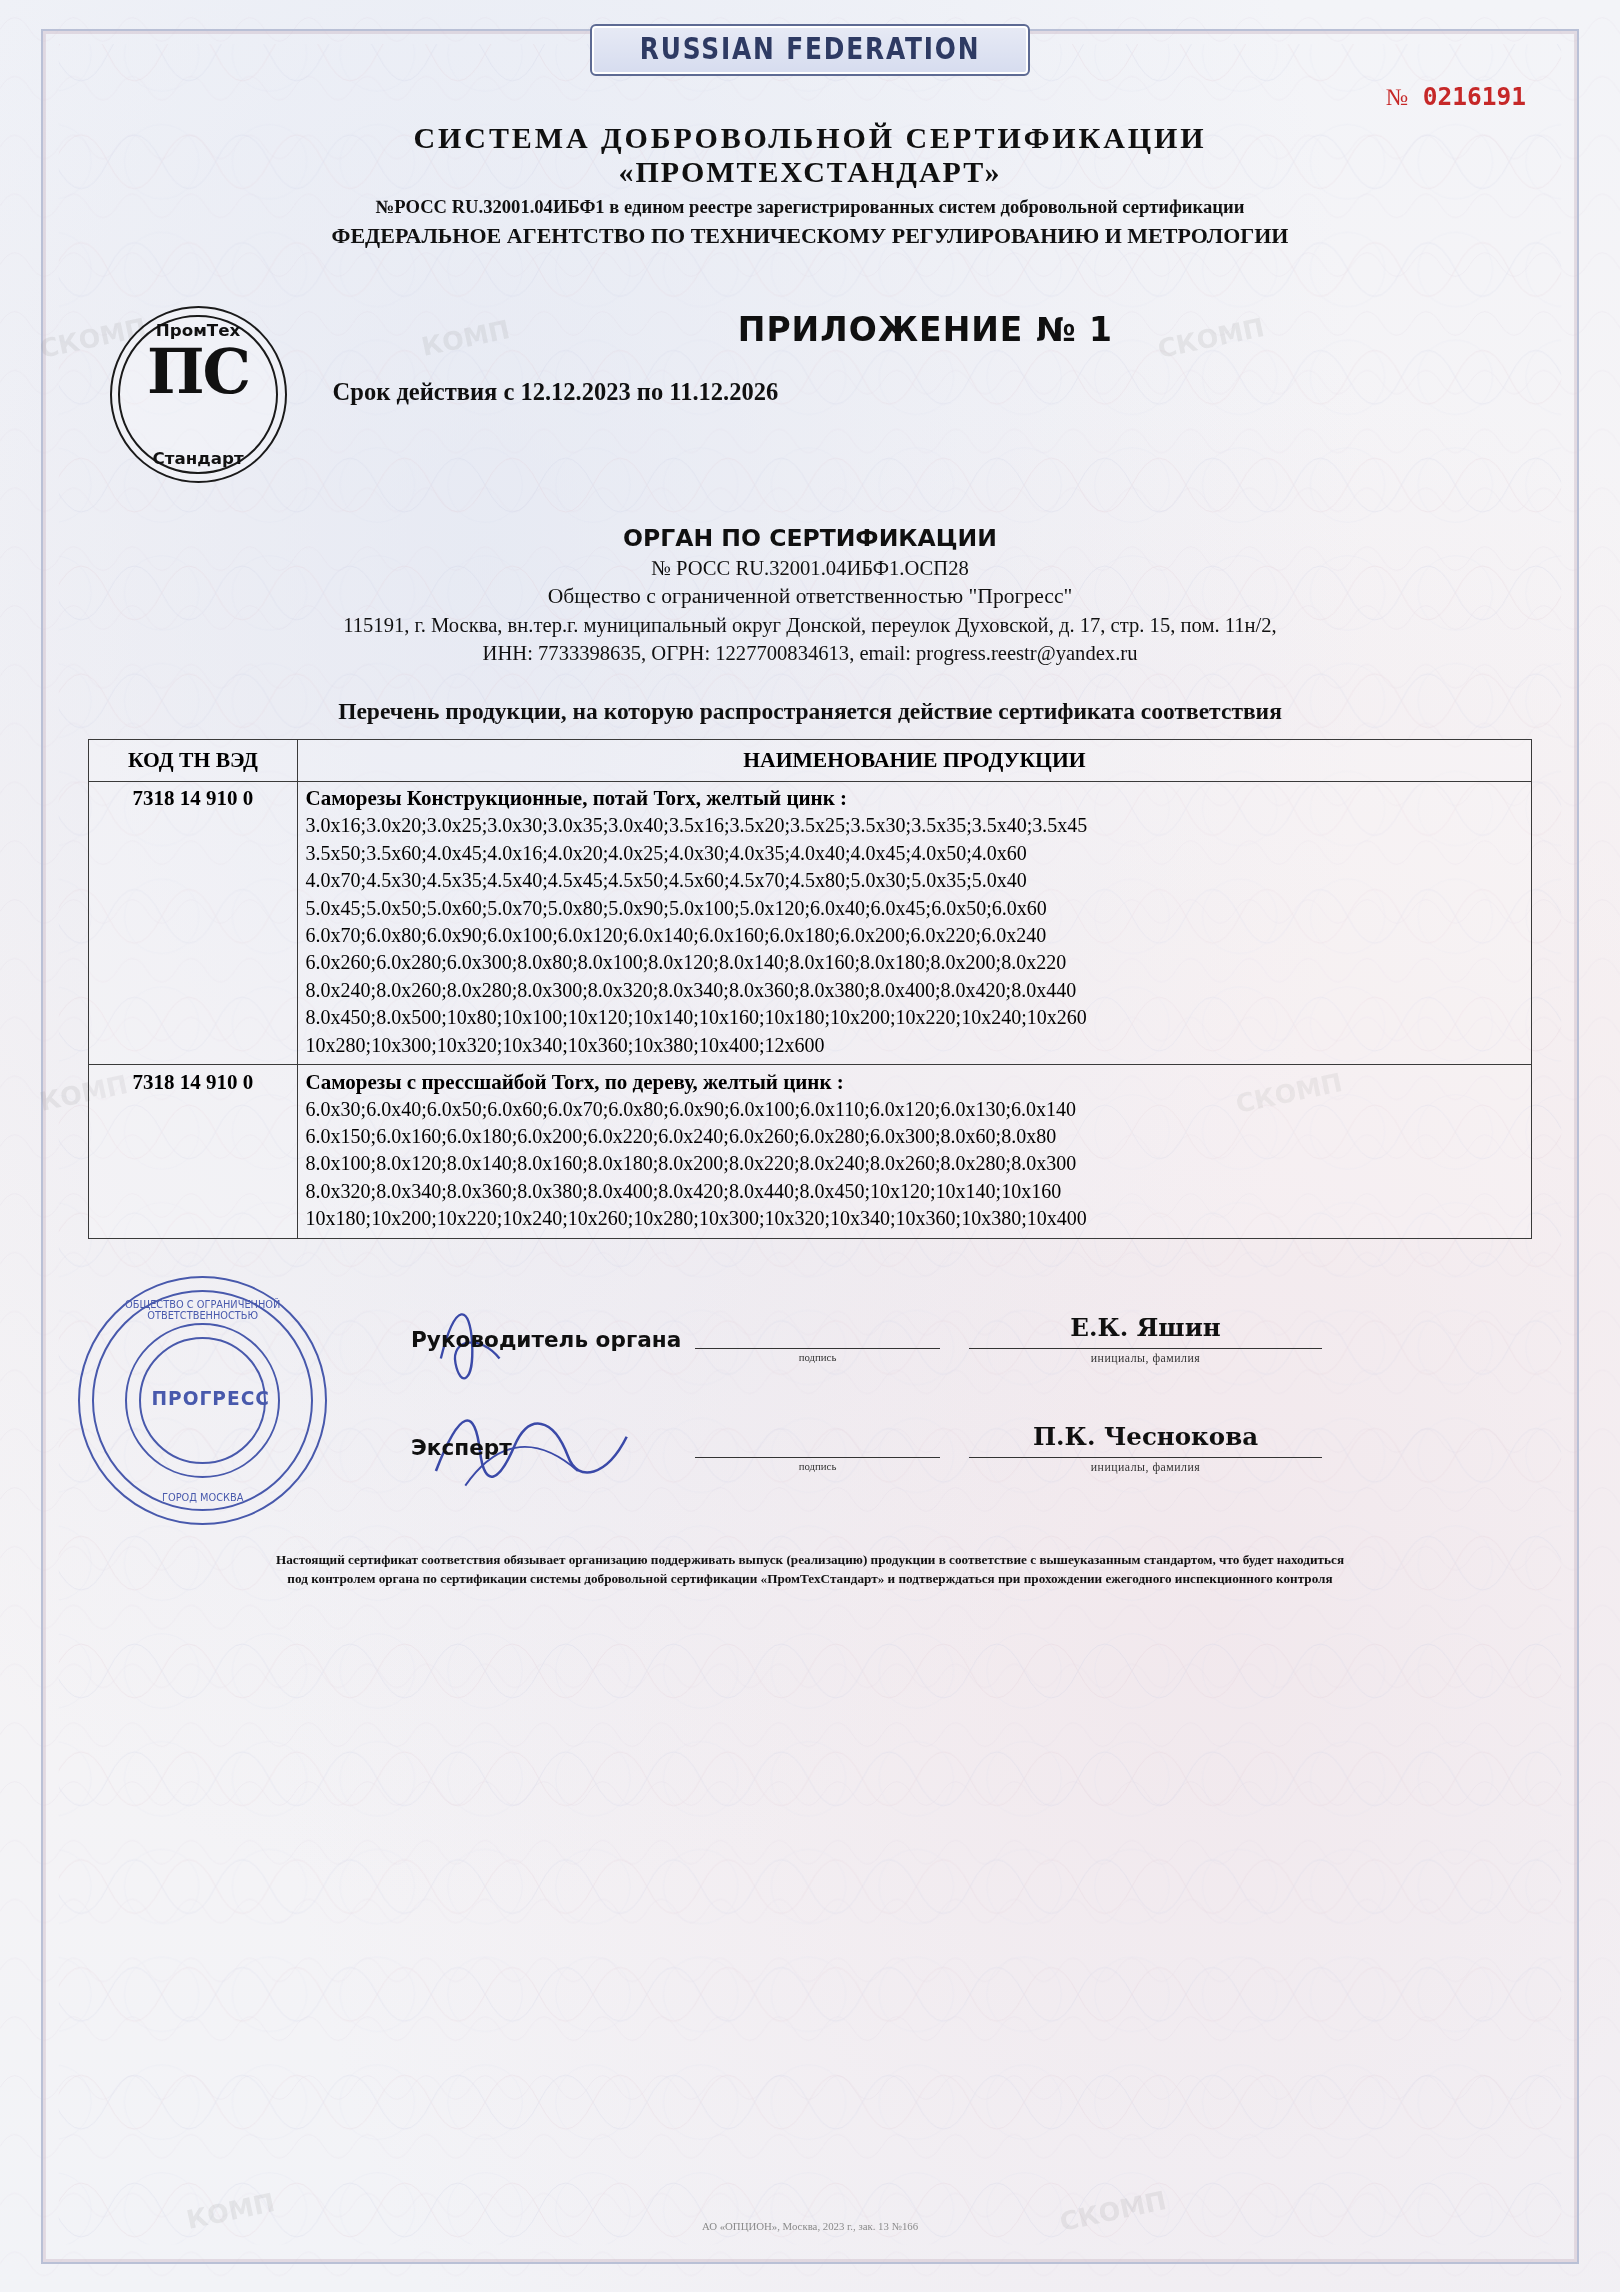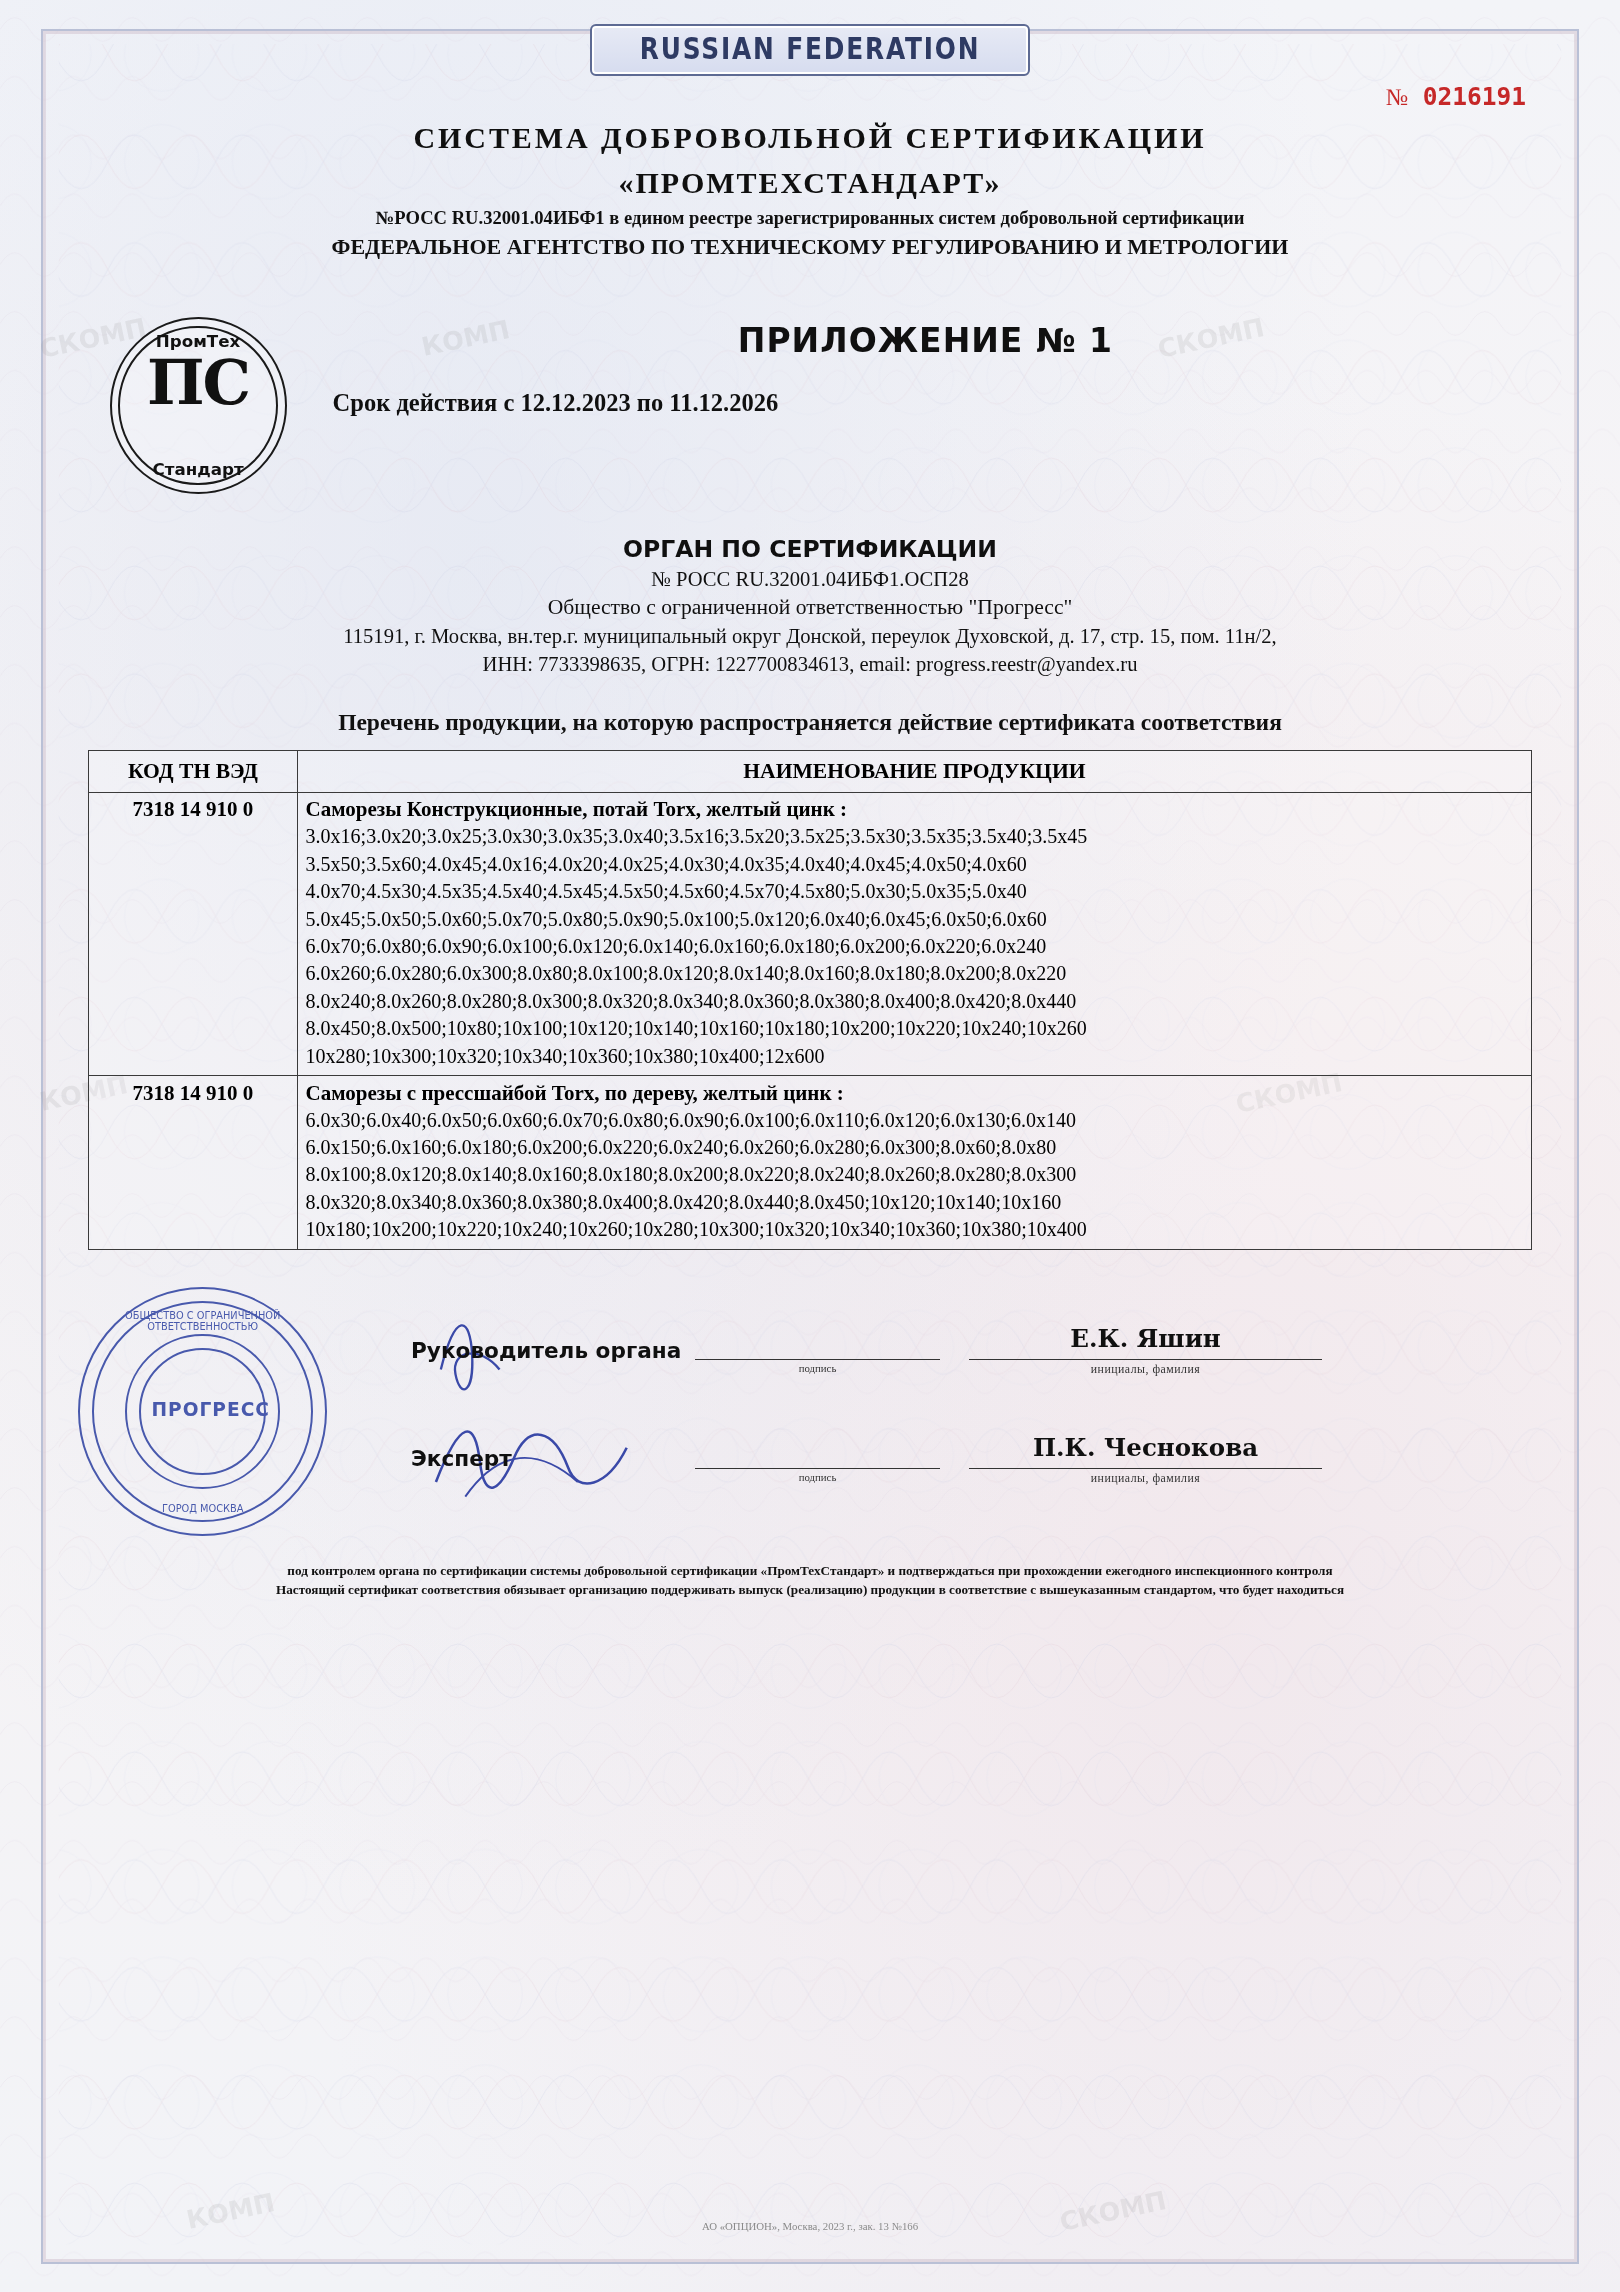--- a/index.html
+++ b/index.html
@@ -87,21 +87,21 @@
     font-weight: bold;
     letter-spacing: 2.9px;
     margin-top: 9.8px;
     color: #101010;
   }
   .sys-title2 {
     text-align: center;
     font-size: 30px;
     font-weight: bold;
     letter-spacing: 2px;
-    margin-top: 11px;
+    margin-top: 0;
     color: #101010;
   }
   .sys-reg {
     text-align: center;
     font-size: 18.6px;
     margin-top: 6.9px;
     font-weight: bold;
     color: #101010;
   }
   .sys-agency {
@@ -549,20 +549,20 @@
           <div class="sig-cap">подпись</div>
         </div>
         <div class="name-cell">
           <div class="name-val">П.К. Чеснокова</div>
           <div class="sig-cap wide">инициалы, фамилия</div>
         </div>
       </div>
     </div>
 
     <div class="footnote-small">
+      <div>Настоящий сертификат соответствия обязывает организацию поддерживать выпуск (реализацию) продукции в соответствие с вышеуказанным стандартом, что будет находиться</div>
       <div>под контролем органа по сертификации системы добровольной сертификации «ПромТехСтандарт» и подтверждаться при прохождении ежегодного инспекционного контроля</div>
-      <div>Настоящий сертификат соответствия обязывает организацию поддерживать выпуск (реализацию) продукции в соответствие с вышеуказанным стандартом, что будет находиться</div>
     </div>
   </div>
 
   <div class="printer-line">АО «ОПЦИОН», Москва, 2023 г., зак. 13 №166</div>
 </div>
 
 
 </body></html>

